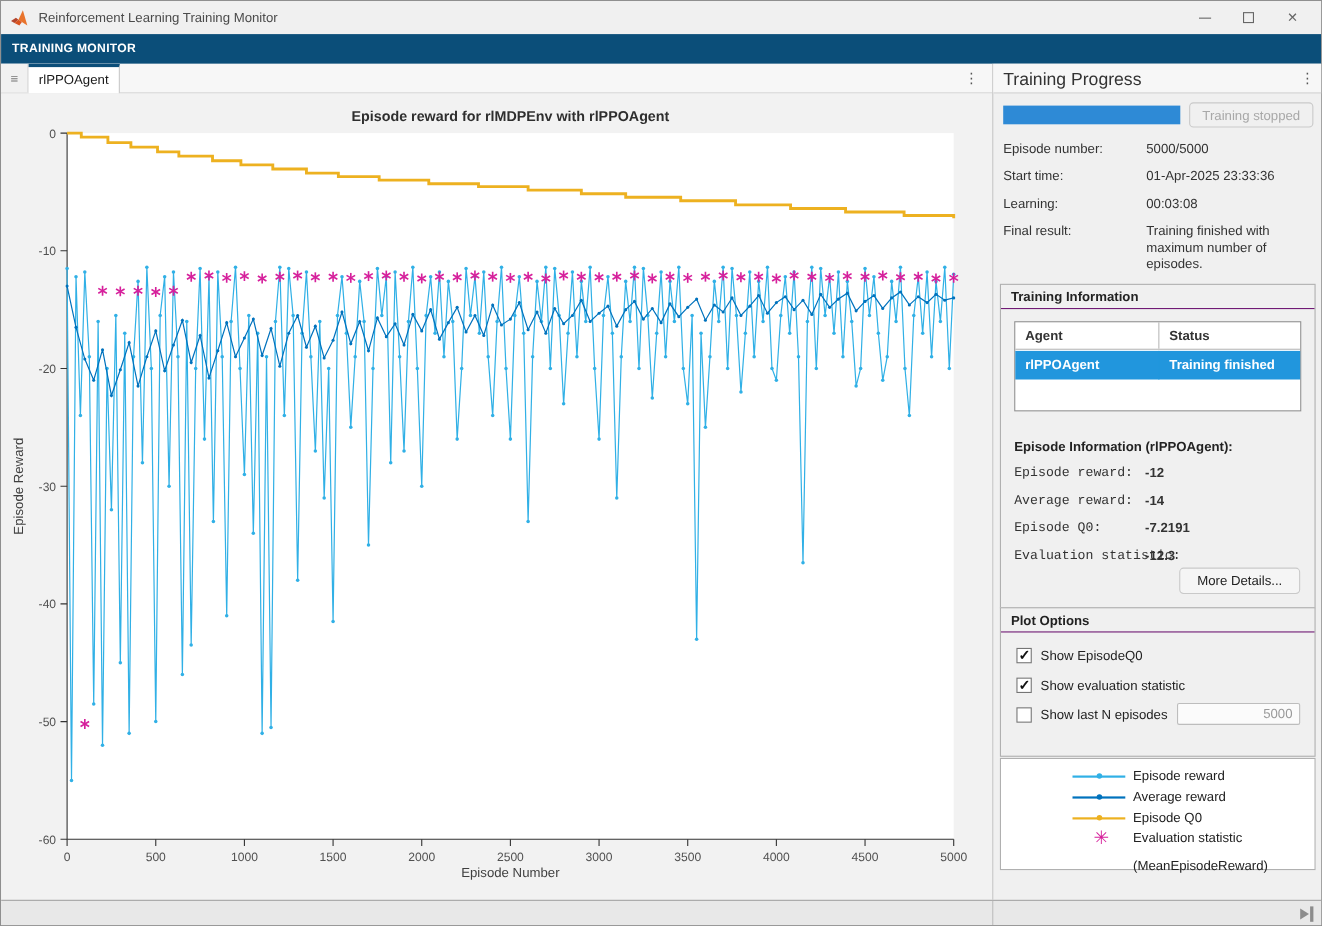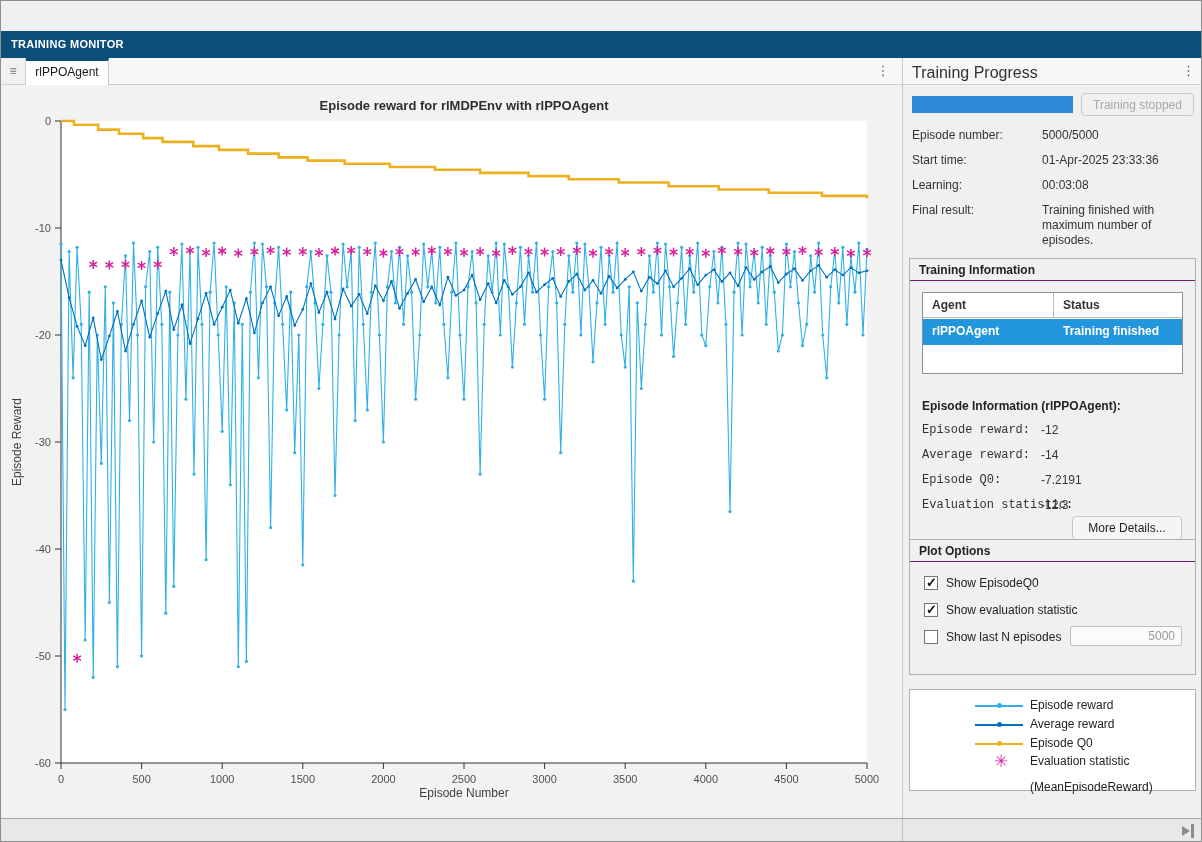--- a/index.html
+++ b/index.html
@@ -56,21 +56,21 @@
   .tr-head { top:0; height:25px; border-bottom:1px solid #b9b9b9; font-weight:bold; }
   .tr-data { top:26px; height:26px; background:#2196dd; color:#fff; font-weight:bold; }
   .td { padding:5px 0 0 9px; height:100%; }
   .td1 { width:131px; border-right:1px solid #b9b9b9; }
   .tr-data .td1 { border-right:1px solid #2196dd; }
   .td2 { flex:1; }
 
   .ep-title { position:absolute; left:12px; top:140px; font-weight:bold; color:#222; }
   .inforow { position:absolute; left:12px; width:265px; }
   .ilabel { position:absolute; left:0;font-family:Liberation Mono, monospace; }
-  .ivalue { position:absolute; left:119px; }
+  .ivalue { position:absolute; left:119px;font-weight:bold; }
   .more-btn { position:absolute; right:13px; top:257px; width:110px; height:24px; color:#222; }
 
   .cb-row { position:absolute; left:14px; height:16px; }
   .checkbox { position:absolute; left:0; top:0; width:14px; height:14px; background:#fff; border:1px solid #757575; }
   .checkbox.checked::after { content:"\2713"; position:absolute; left:1px; top:-2px; font-size:13px; font-weight:bold; color:#111; }
   .cb-label { position:absolute; left:22px; top:0; white-space:nowrap; color:#222; }
   .n-input { position:absolute; right:13px; top:86px; width:112px; height:20px; border:1px solid #bdbdbd; border-radius:2px; background:#fbfbfb; color:#9a9a9a; font-size:12px; text-align:right; padding-right:6px; font-family:"Liberation Sans",sans-serif; }
 
   .legend-box { background:#fff; }
   .lg-row { position:absolute; left:0; width:100%; height:16px; }
@@ -85,20 +85,41 @@
   .bb-div { position:absolute; left:901px; top:0; width:1px; height:100%; background:#bdbdbd; }
   .skip { position:absolute; right:7px; top:5px; width:14px; height:14px; }
   .skip .tri { position:absolute; left:0; top:2px; width:0; height:0; border-left:8px solid #8c8c8c; border-top:5px solid transparent; border-bottom:5px solid transparent; }
   .skip .bar { position:absolute; left:9px; top:0; width:3px; height:14px; background:#8c8c8c; }
 </style>
 </head>
 <body>
 
 <div class="window">
 
+  <div class="titlebar">
+    <span class="logo">
+      <svg width="18" height="17" viewBox="0 0 20 18">
+        <polygon points="0,12 5,8.5 7.5,10.5 3.5,14" fill="#b3452c"></polygon>
+        <polygon points="7.5,10.5 12,1 16.5,16.5 11,13" fill="#e8732c"></polygon>
+        <polygon points="3.5,14 7.5,10.5 11,13 8.5,16.5" fill="#d9531e"></polygon>
+      </svg>
+    </span>
+    <span class="titletext">Reinforcement Learning Training Monitor</span>
+    <span class="winbtns">
+      <span class="winbtn">
+          <span class="ico-min"></span>
+        </span>
+      <span class="winbtn">
+          <span class="ico-max"></span>
+        </span>
+      <span class="winbtn">
+          <span class="ico-close">✕</span>
+        </span>
+    </span>
+  </div>
 
   <div class="ribbon">
     <span class="ribbon-tab">TRAINING MONITOR</span>
   </div>
 
   <div class="tabstrip">
     <span class="hamb">≡</span>
     <span class="doctab">rlPPOAgent</span>
     <span class="tab-kebab">⋮</span>
   </div>
@@ -757,21 +778,21 @@
         <span class="ilabel">Episode Q0:</span>
         <span class="ivalue">-7.2191</span>
       </div>
       <div class="inforow" style="top:239px">
         <span class="ilabel">Evaluation statistic:</span>
         <span class="ivalue">-12.3</span>
       </div>
       <button class="btn more-btn">More Details...</button>
     </div>
 
-    <div class="box" style="top:481px; height:136px">
+    <div class="box" style="top:494px; height:136px">
       <div class="box-header">Plot Options</div>
       <div class="cb-row" style="top:36px">
         <span class="checkbox checked"></span>
         <span class="cb-label">Show EpisodeQ0</span>
       </div>
       <div class="cb-row" style="top:63px">
         <span class="checkbox checked"></span>
         <span class="cb-label">Show evaluation statistic</span>
       </div>
       <div class="cb-row" style="top:90px">

